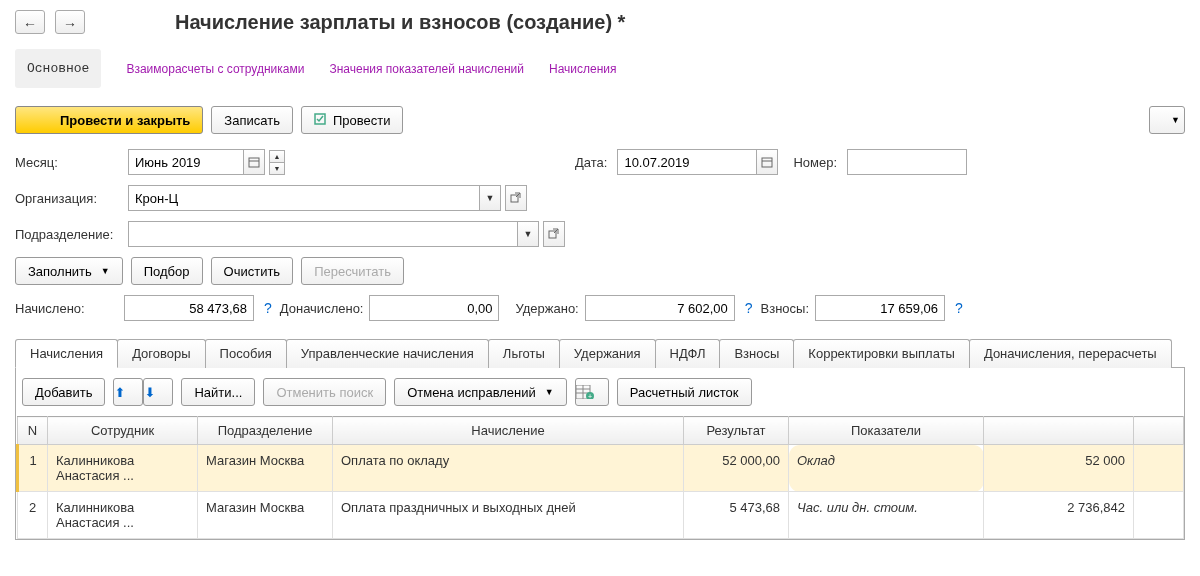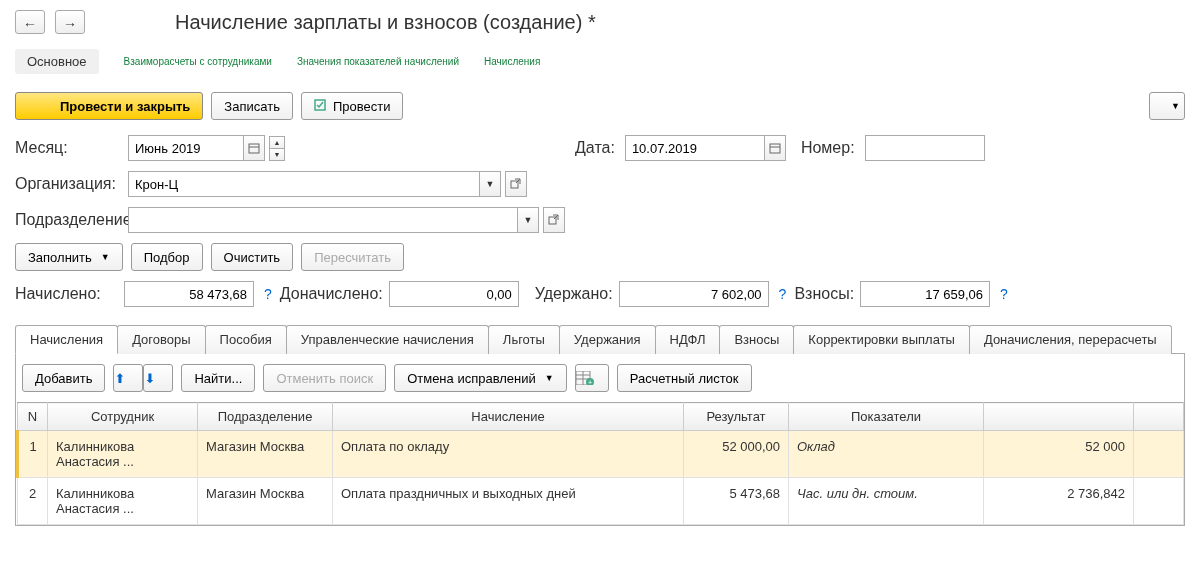--- a/index.html
+++ b/index.html
@@ -1,33 +1,33 @@
 <!DOCTYPE html>
 <html><head>
 <meta charset="utf-8">
 <style>
 * { box-sizing: border-box; margin: 0; padding: 0; }
 body { font-family: Arial, sans-serif; font-size: 13px; color: #333; background: #fff; padding: 10px 15px; }
 
 .nav-row { display: flex; align-items: center; gap: 10px; margin-bottom: 15px; }
 .arrow-btn { width: 30px; height: 24px; border: 1px solid #aaa; background: linear-gradient(#fff,#eee); border-radius: 3px; display: flex; align-items: center; justify-content: center; cursor: pointer; font-size: 14px; }
-.page-title { font-size: 20px; font-weight: normal; margin-left: 80px; }
+.page-title { font-size: 20px; font-weight: bold; margin-left: 80px; }
 
 .link-row { display: flex; align-items: center; gap: 25px; margin-bottom: 18px; }
-.link-box { background: #f0f0f0; padding: 5px 12px; border-radius: 3px; }
-a.nav-link { color: #15803d; text-decoration: none; font-size: 10px; }
+.link-box { background: #f0f0f0; padding: 12px 12px; border-radius: 3px; font-family: Liberation Mono, monospace; }
+a.nav-link { color: #a21caf; text-decoration: none; font-size: 12px; }
 
 .toolbar { display: flex; align-items: center; gap: 8px; margin-bottom: 15px; }
 .btn { height: 28px; padding: 0 12px; border: 1px solid #999; background: linear-gradient(#fff,#f0f0f0); border-radius: 3px; cursor: pointer; font-size: 13px; display: flex; align-items: center; gap: 5px; }
 .btn-primary { background: linear-gradient(#ffe680,#ffcc00); border-color: #888; font-weight: bold; padding-left: 44px; }
 .btn-icon-right { margin-left: auto; width: 36px; }
 .btn:disabled, .btn.disabled { color: #aaa; cursor: default; }
 
 .form-row { display: flex; align-items: center; gap: 10px; margin-bottom: 10px; }
-.label { font-size: 16px; }
+.label { font-size: 13px; }
 .input { height: 26px; border: 1px solid #aaa; padding: 0 6px; font-size: 13px; background: #fff; }
 .input-btn { width: 22px; height: 26px; border: 1px solid #aaa; background: linear-gradient(#fff,#eee); display: flex; align-items: center; justify-content: center; cursor: pointer; font-size: 11px; margin-left: -1px; }
 .spinner { display: flex; flex-direction: column; margin-left: 4px; }
 .spinner-btn { width: 16px; height: 13px; border: 1px solid #aaa; background: linear-gradient(#fff,#eee); font-size: 7px; display: flex; align-items: center; justify-content: center; cursor: pointer; }
 .input-group { display: flex; align-items: center; }
 .readonly-num { text-align: right; }
 .qmark { color: #0066cc; font-size: 14px; margin: 0 2px 0 4px; cursor: pointer; }
 
 .tabs { display: flex; border-bottom: 1px solid #aaa; margin-top: 18px; }
 .tab { padding: 6px 14px; border: 1px solid #aaa; border-bottom: none; background: linear-gradient(#fff,#f2f2f2); margin-right: -1px; margin-bottom: -1px; font-size: 13px; cursor: pointer; border-top-left-radius: 3px; border-top-right-radius: 3px; position: relative; }
@@ -36,21 +36,21 @@
 .sub-toolbar { display: flex; align-items: center; gap: 8px; padding: 10px 6px; border-left: 1px solid #aaa; border-right: 1px solid #aaa; }
 .dropdown-indicator { font-size: 9px; margin-left: 4px; }
 
 .table-wrap { border: 1px solid #aaa; border-top: none; }
 table { width: 100%; border-collapse: collapse; }
 th { background: linear-gradient(#fff,#eee); border: 1px solid #ccc; border-top: 1px solid #aaa; padding: 6px 8px; text-align: center; font-weight: normal; font-size: 13px; }
 td { border: 1px solid #e0e0e0; padding: 8px 8px; font-size: 13px; vertical-align: top; }
 tr.selected td { background: #fff4d6; }
 tr.selected td:first-child { border-left: 3px solid #f0c040; }
 .num-cell { text-align: right; }
-.italic { font-style: italic; }
+.italic { font-style: italic; border-radius: 11px; }
 .col-n { width: 30px; text-align: center; }
 
 svg { display: block; }
 </style>
 </head>
 <body>
 
 <div class="nav-row">
   <div class="arrow-btn">←</div>
   <div class="arrow-btn">→</div>

